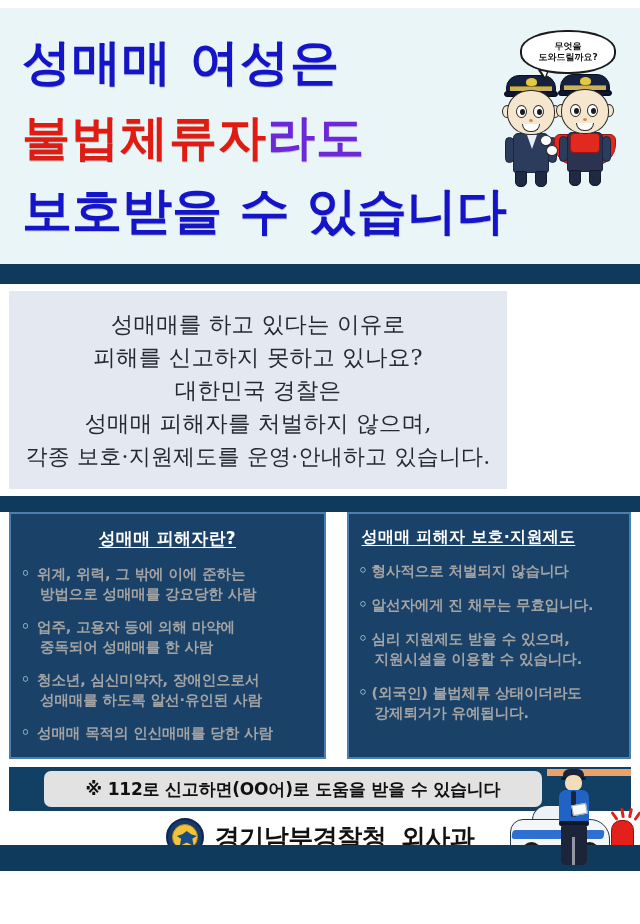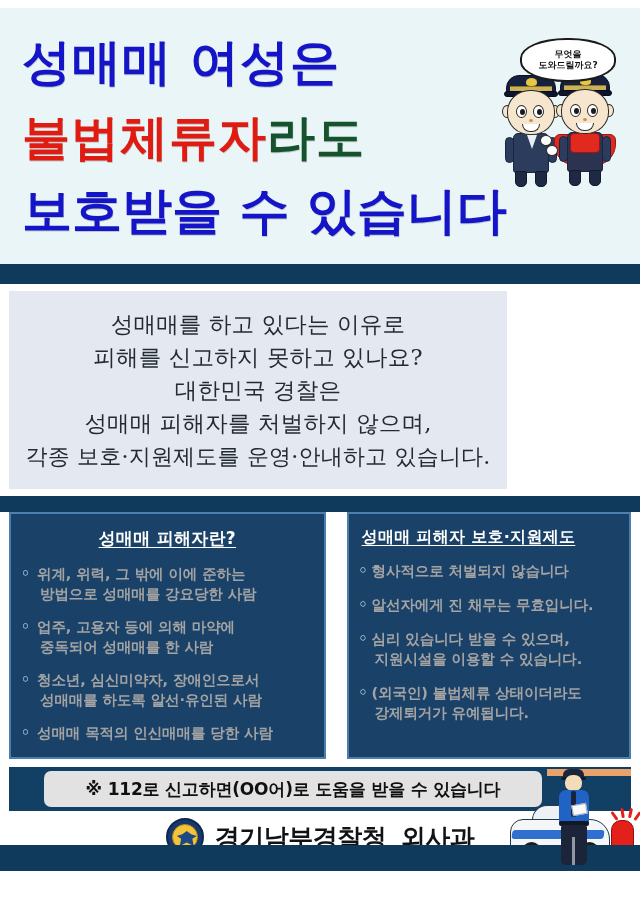--- a/index.html
+++ b/index.html
@@ -47,34 +47,34 @@
     color: #1414c8;
     white-space: nowrap;
     text-shadow:
       0.5px 0.5px 0 rgba(0,0,0,0.18),
       -0.4px 0 0 rgba(255,255,255,0.45);
   }
   .hl-line.l2 { font-size: 48px; }
   .hl-line.l3 { font-size: 50px; letter-spacing: 0px; }
 
   .hl-red { color: #e01b12; }
-  .hl-blue { color: #14532d; }
+  .hl-blue { color: #6d28d9; }
 
   
   .mascot-group {
     position: absolute;
     right: 6px;
     top: 22px;
     width: 136px;
     height: 165px;
   }
   .speech-bubble {
     position: absolute;
     left: 22px;
-    top: 8px;
+    top: 0;
     width: 96px;
     height: 44px;
     background: #ffffff;
     border: 2px solid #1b1b1b;
     border-radius: 48% / 46%;
     box-sizing: border-box;
     display: flex;
     flex-direction: column;
     align-items: center;
     justify-content: center;
@@ -708,21 +708,21 @@
     <div class="info-box right">
       <div class="info-title">성매매 피해자 보호·지원제도</div>
       <ul class="bullets">
         <li class="bullet-item">
           <span class="bl">형사적으로 처벌되지 않습니다</span>
         </li>
         <li class="bullet-item">
           <span class="bl">알선자에게 진 채무는 무효입니다.</span>
         </li>
         <li class="bullet-item">
-          <span class="bl">심리 있습니다 받을 수 있으며,</span>
+          <span class="bl">심리 지원제도 받을 수 있으며,</span>
           <span class="bl ind">지원시설을 이용할 수 있습니다.</span>
         </li>
         <li class="bullet-item">
           <span class="bl">(외국인) 불법체류 상태이더라도</span>
           <span class="bl ind">강제퇴거가 유예됩니다.</span>
         </li>
       </ul>
     </div>
   </div>
 

